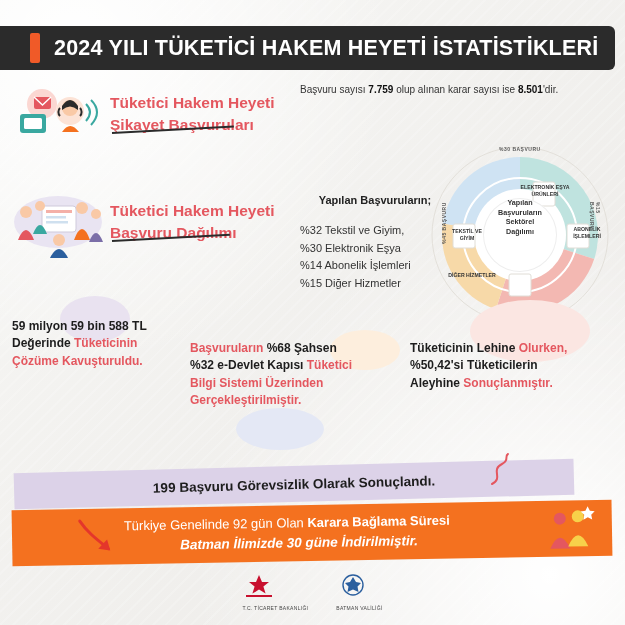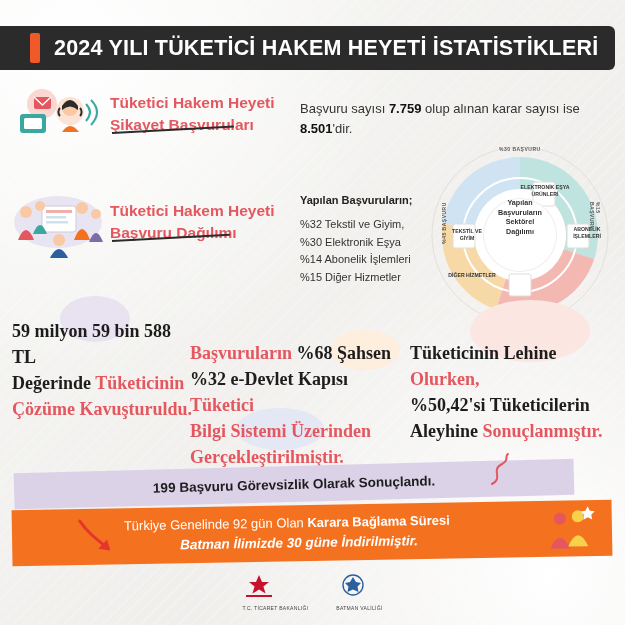--- a/index.html
+++ b/index.html
@@ -44,58 +44,58 @@
   }
   .sec1-head{
     position:absolute;left:110px;top:92px;width:180px;
     color:#e4575f;font-size:15.5px;font-weight:bold;line-height:1.45;
   }
   .sec1-underline{
     position:absolute;left:112px;top:132px;width:122px;height:2px;background:#2b2b2b;
     transform:rotate(-3deg);transform-origin:left center;
   }
   .sec1-text{
-    position:absolute;left:300px;top:99px;width:300px;
-    font-size:13px;color:#333;line-height:1.5;
+    position:absolute;left:300px;top:82px;width:300px;
+    font-size:10px;color:#333;line-height:1.5;
   }
   .sec1-text b{color:#111;}
 
   
   .sec2-ill{
     position:absolute;left:12px;top:188px;width:95px;height:72px;
   }
   .sec2-head{
     position:absolute;left:110px;top:200px;width:190px;
     color:#e4575f;font-size:15.5px;font-weight:bold;line-height:1.45;
   }
   .sec2-underline{
     position:absolute;left:112px;top:240px;width:118px;height:2px;background:#2b2b2b;
     transform:rotate(-3deg);transform-origin:left center;
   }
   .sec2-list{
     position:absolute;left:300px;top:192px;width:150px;
     font-size:11px;color:#333;line-height:1.62;
   }
-  .sec2-list .lead{font-weight:bold;color:#222;margin-bottom:6px;}
+  .sec2-list .lead{font-weight:bold;color:#222;margin-bottom:12px;text-align:center;}
 
   
   .donut-wrap{position:absolute;left:425px;top:140px;width:190px;height:190px;}
   .donut-center{
     position:absolute;left:50%;top:50%;transform:translate(-50%,-50%);
     width:74px;height:74px;border-radius:50%;background:#fff;
     display:flex;align-items:flex-start;justify-content:center;text-align:center;
     font-size:7.2px;font-weight:bold;color:#333;line-height:1.35;
     box-shadow:0 0 0 1px #eee inset;
   }
   .seg-label{position:absolute;font-size:5.2px;font-weight:bold;color:#333;text-align:center;line-height:1.25;}
   .ring-label{position:absolute;font-size:5px;font-weight:bold;color:#5a5a5a;letter-spacing:.5px;}
 
   
   .blob{position:absolute;border-radius:50%;filter:blur(0.2px);}
-  .stat{position:absolute;font-size:18px;line-height:1.45;font-weight:bold;font-family:Liberation Serif, serif;}
+  .stat{position:absolute;font-size:12px;line-height:1.45;font-weight:bold;}
   .stat .dark{color:#1d1d1d;}
   .stat .red{color:#e4575f;}
 
   
   .banner1{
     position:absolute;left:14px;top:466px;width:560px;height:36px;
     background:#dcd2e8;transform:rotate(-1.5deg);
     display:flex;align-items:center;justify-content:center;
   }
   .banner1 span{font-size:13.5px;font-weight:bold;color:#1d1d1d;}

